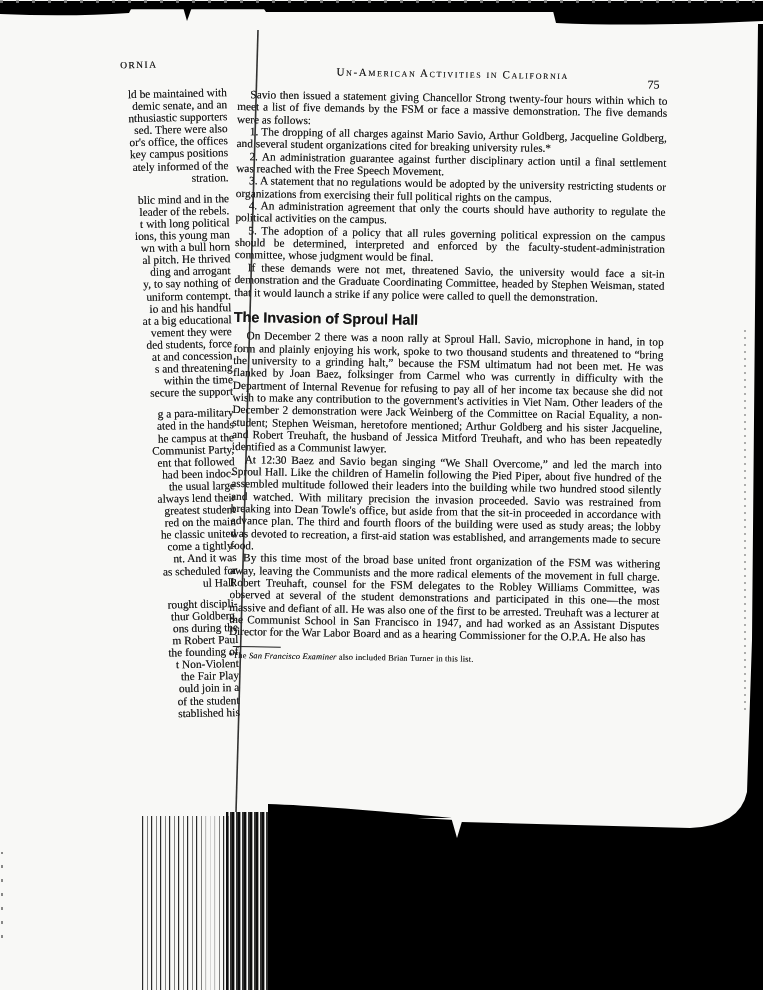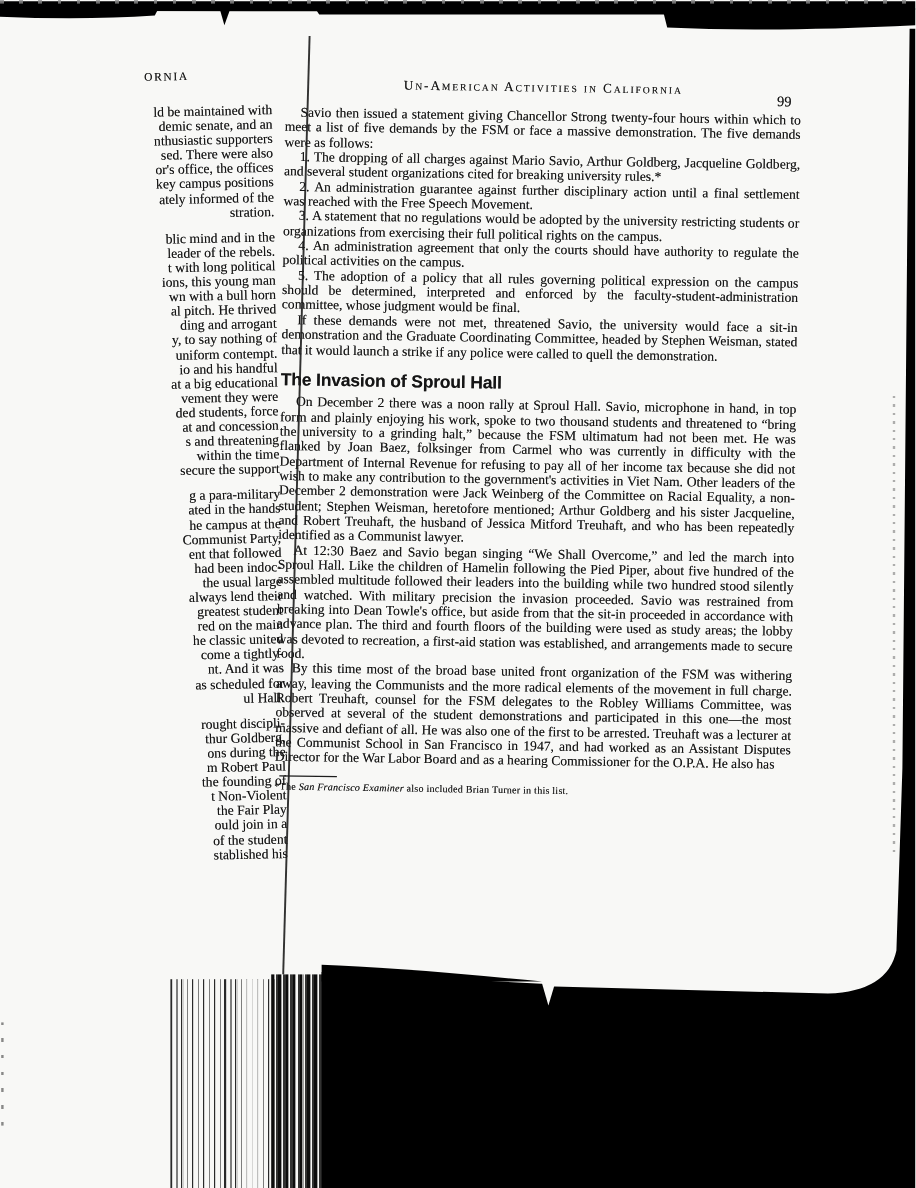--- a/index.html
+++ b/index.html
@@ -143,21 +143,21 @@
         <div class="lp-line">the Fair Play</div>
         <div class="lp-line">ould join in a</div>
         <div class="lp-line">of the student</div>
         <div class="lp-line">stablished his</div>
       </div>
   </div>
 
   <div class="right-page">
     <div class="rp-head">
       <span class="running-head">Un-American Activities in California</span>
-      <span class="page-number">99</span>
+      <span class="page-number">75</span>
     </div>
     <div class="body-text">
       <p class="para">Savio then issued a statement giving Chancellor Strong twenty-four hours within which to meet a list of five demands by the FSM or face a massive demonstration. The five demands were as follows:</p>
       <p class="para">1. The dropping of all charges against Mario Savio, Arthur Goldberg, Jacqueline Goldberg, and several student organizations cited for breaking university rules.*</p>
       <p class="para">2. An administration guarantee against further disciplinary action until a final settlement was reached with the Free Speech Movement.</p>
       <p class="para">3. A statement that no regulations would be adopted by the university restricting students or organizations from exercising their full political rights on the campus.</p>
       <p class="para">4. An administration agreement that only the courts should have authority to regulate the political activities on the campus.</p>
       <p class="para">5. The adoption of a policy that all rules governing political expression on the campus should be determined, interpreted and enforced by the faculty-student-administration committee, whose judgment would be final.</p>
       <p class="para">If these demands were not met, threatened Savio, the university would face a sit-in demonstration and the Graduate Coordinating Committee, headed by Stephen Weisman, stated that it would launch a strike if any police were called to quell the demonstration.</p>
       <h2 class="section-heading">The Invasion of Sproul Hall</h2>

